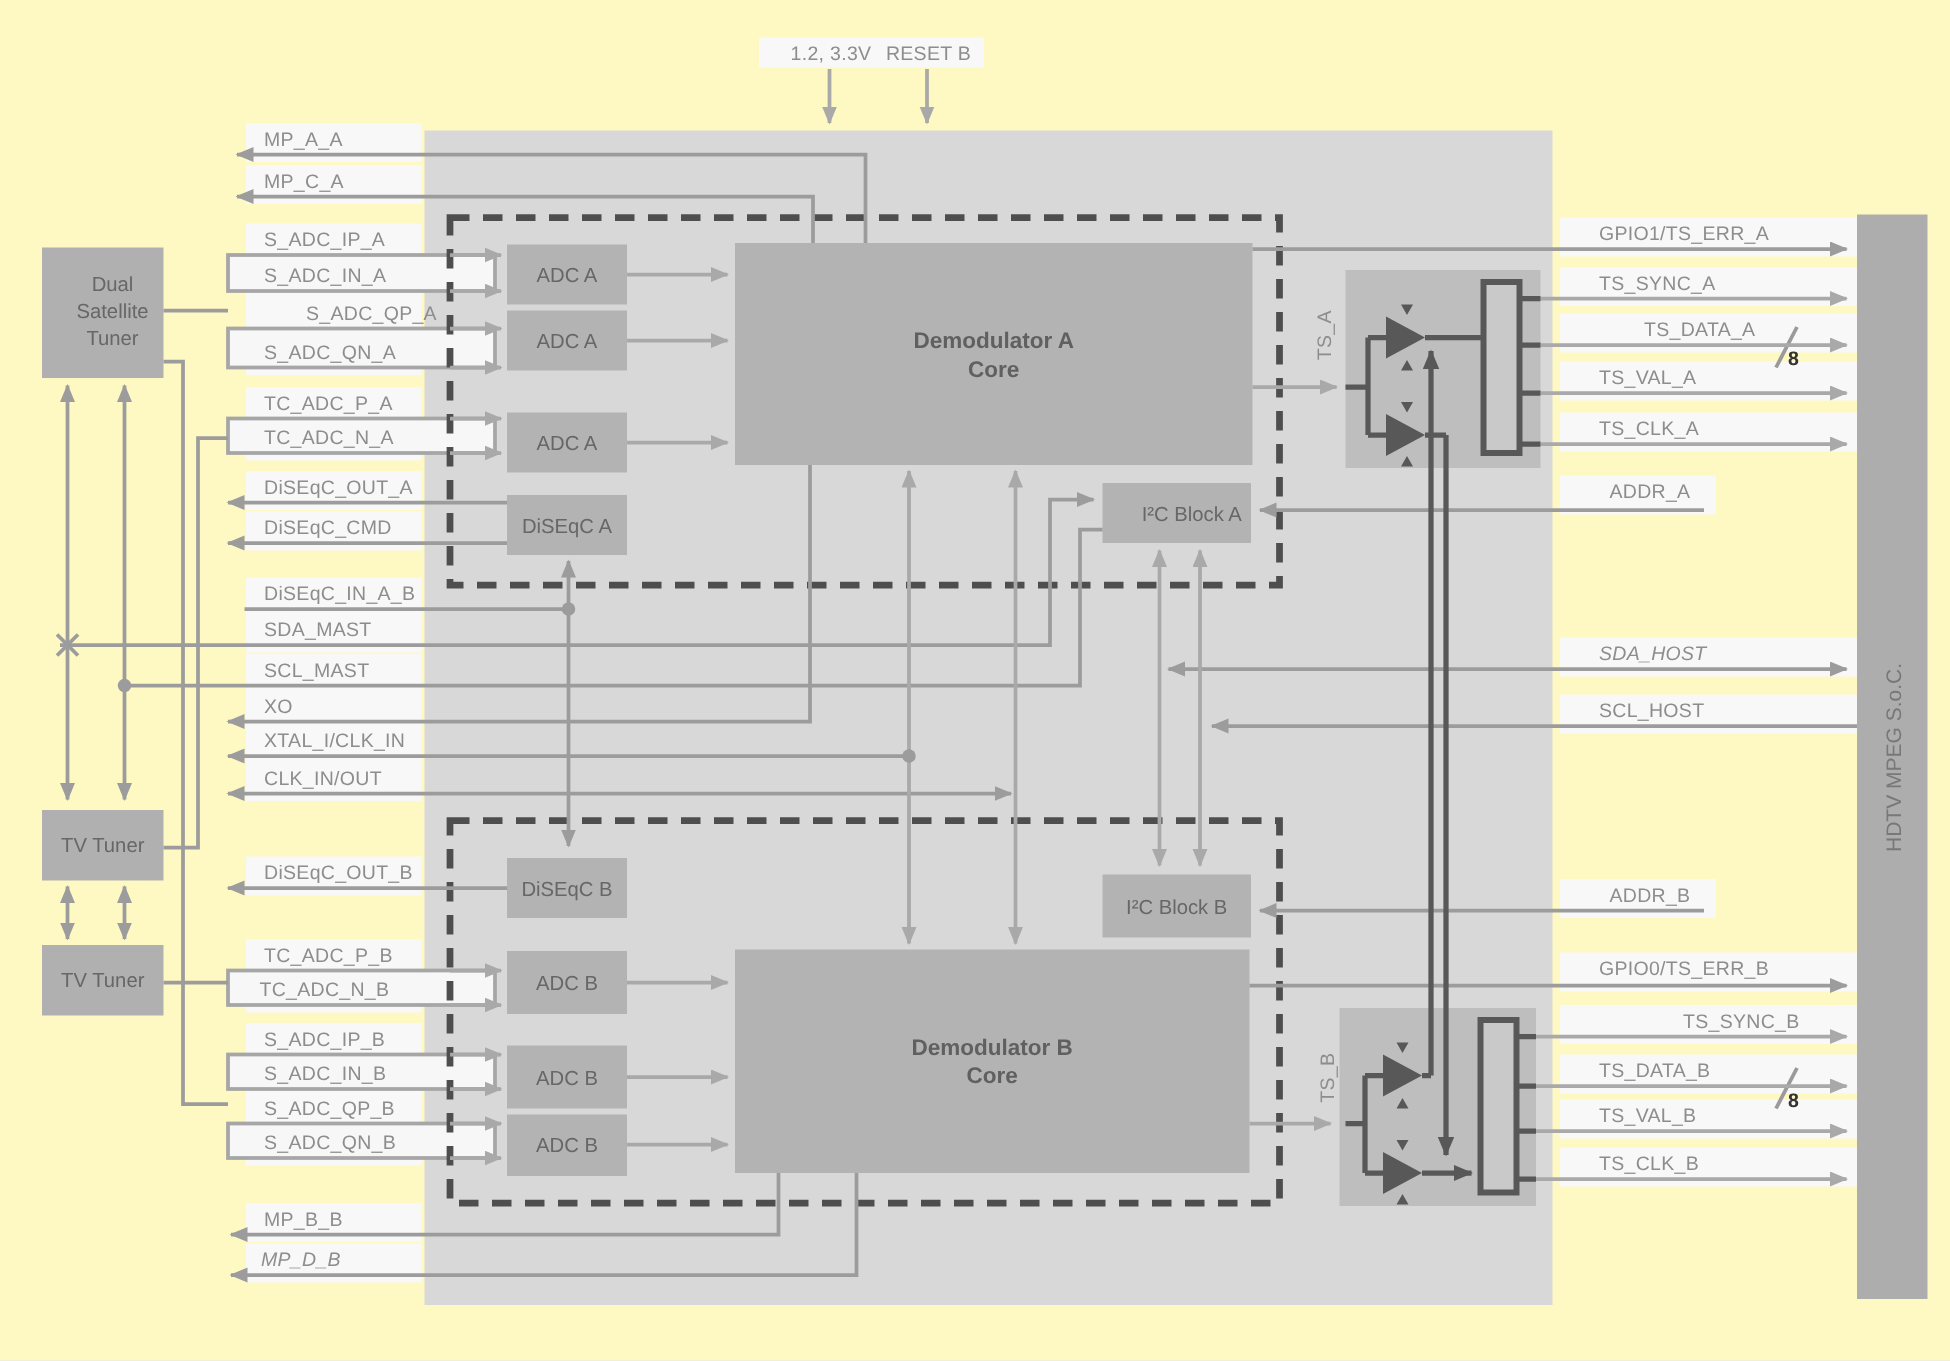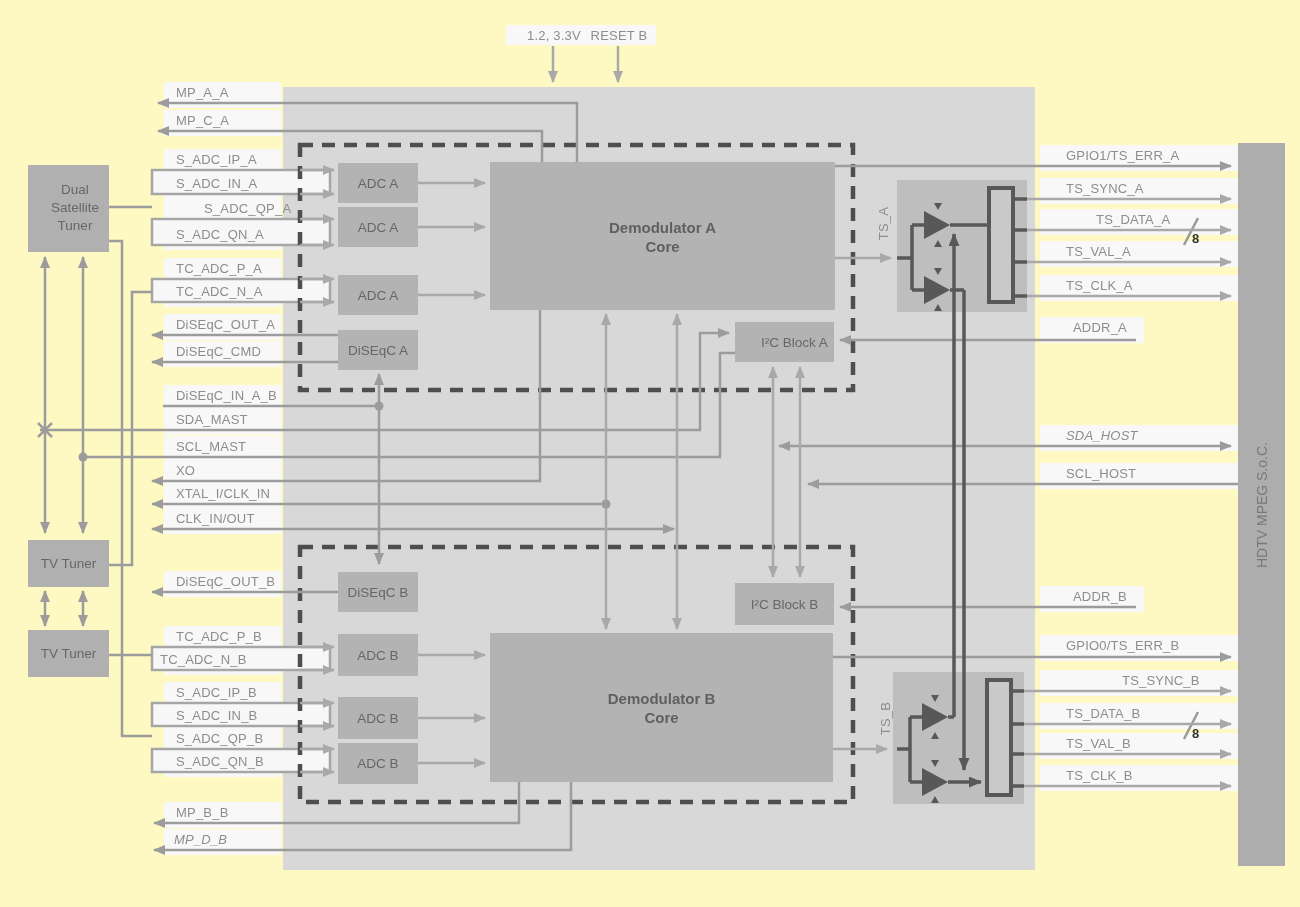--- a/index.html
+++ b/index.html
@@ -240,21 +240,21 @@
 <div class="lbl" style="left:176px;top:316px;">DiSEqC_OUT_A</div>
 <div class="lbl" style="left:176px;top:343px;">DiSEqC_CMD</div>
 <div class="lbl" style="left:176px;top:387px;text-align:center;">DiSEqC_IN_A_B</div>
 <div class="lbl" style="left:176px;top:411px;">SDA_MAST</div>
 <div class="lbl" style="left:176px;top:438px;">SCL_MAST</div>
 <div class="lbl" style="left:176px;top:462px;">XO</div>
 <div class="lbl" style="left:176px;top:485px;text-align:right;">XTAL_I/CLK_IN</div>
 <div class="lbl" style="left:176px;top:510px;">CLK_IN/OUT</div>
 <div class="lbl" style="left:176px;top:573px;">DiSEqC_OUT_B</div>
 <div class="lbl" style="left:176px;top:628px;">TC_ADC_P_B</div>
-<div class="lbl" style="left:160px;top:651px;">TC_ADC_N_B</div>
+<div class="lbl" style="left:173px;top:651px;">TC_ADC_N_B</div>
 <div class="lbl" style="left:176px;top:684px;">S_ADC_IP_B</div>
 <div class="lbl" style="left:176px;top:707px;">S_ADC_IN_B</div>
 <div class="lbl" style="left:176px;top:730px;">S_ADC_QP_B</div>
 <div class="lbl" style="left:176px;top:753px;">S_ADC_QN_B</div>
 <div class="lbl" style="left:176px;top:804px;">MP_B_B</div>
 <div class="lbl" style="left:174px;top:831px;font-style:italic;">MP_D_B</div>
 
 <div class="lbl" style="left:1066px;top:147px;">GPIO1/TS_ERR_A</div>
 <div class="lbl" style="left:1066px;top:180px;">TS_SYNC_A</div>
 <div class="lbl" style="left:1066px;top:211px;margin-left:30px;">TS_DATA_A</div>

